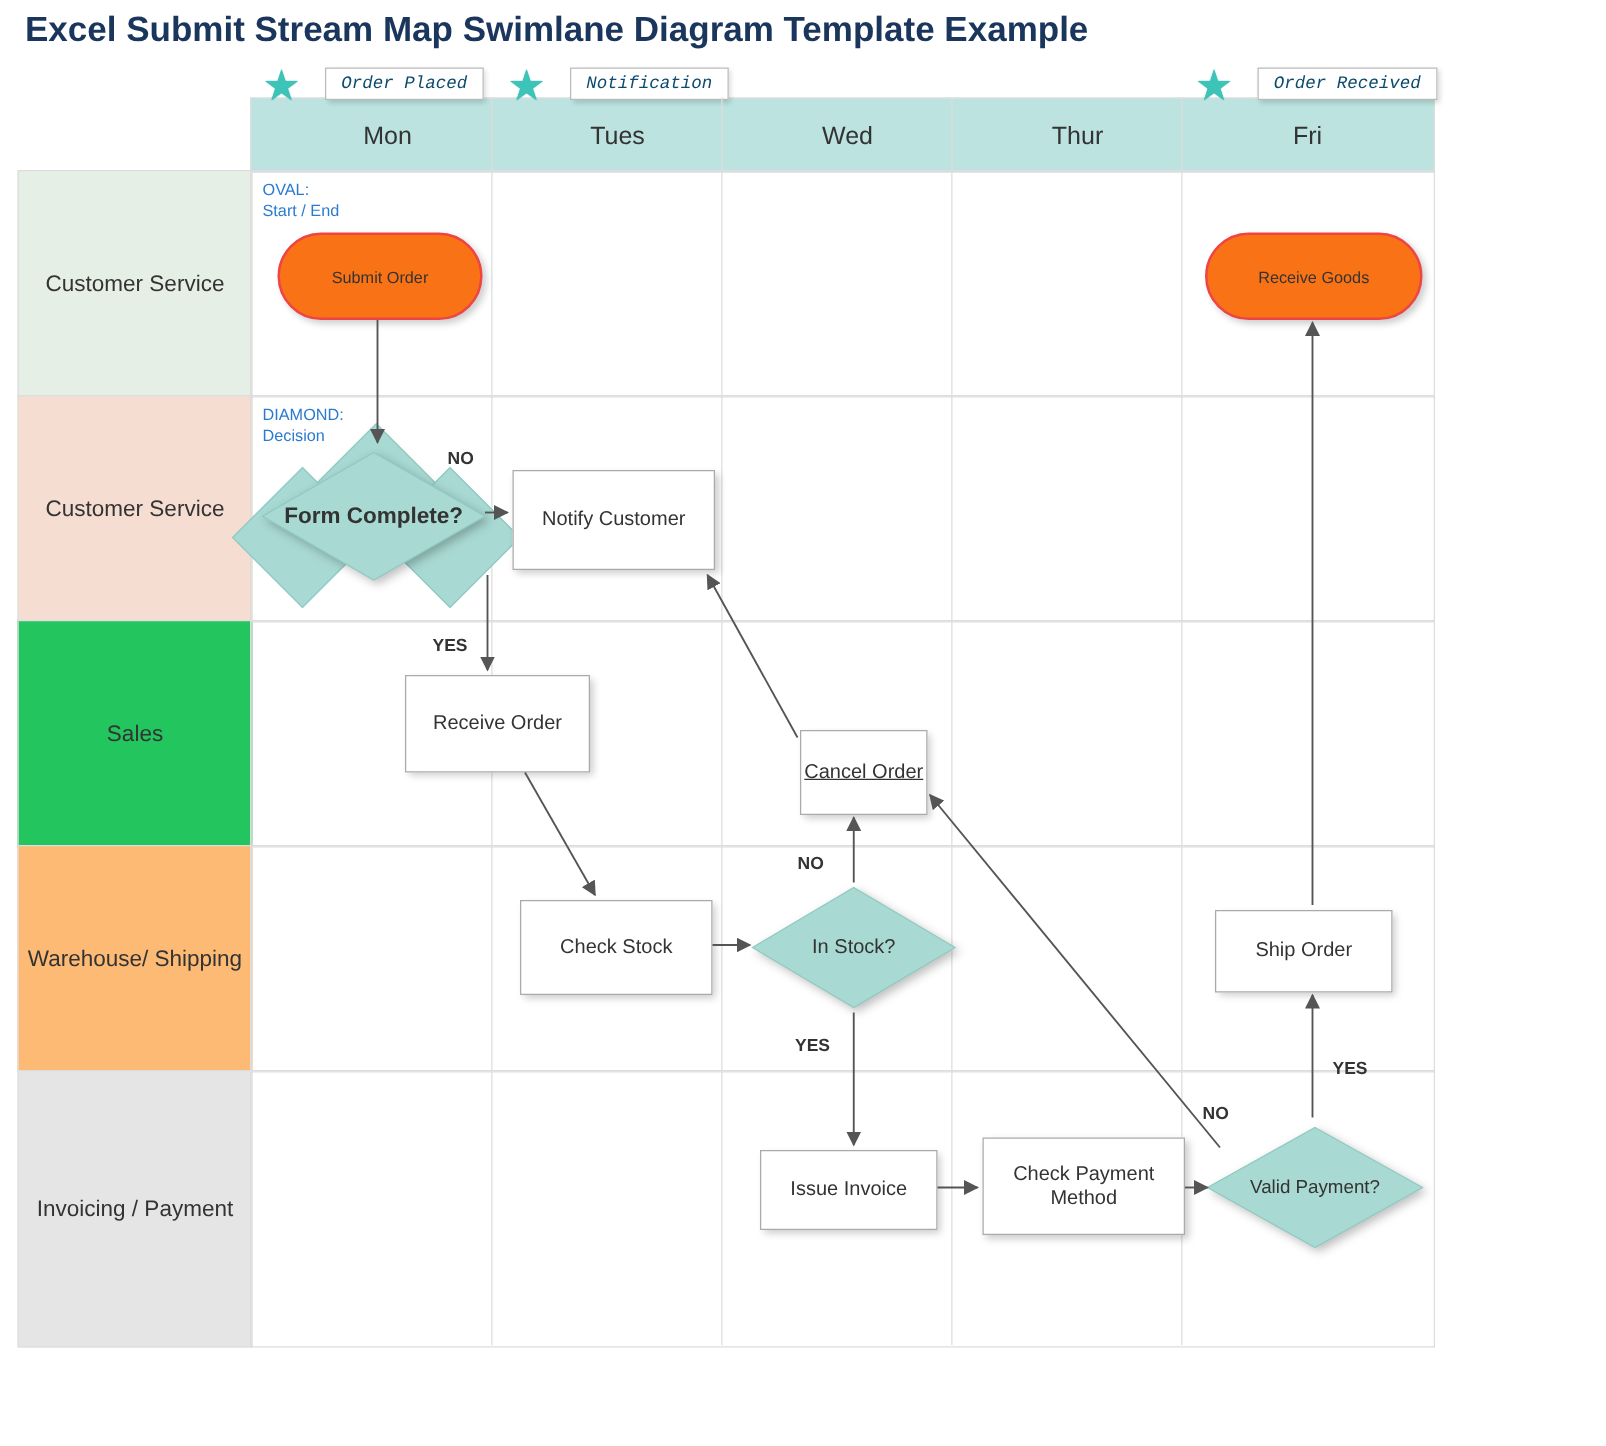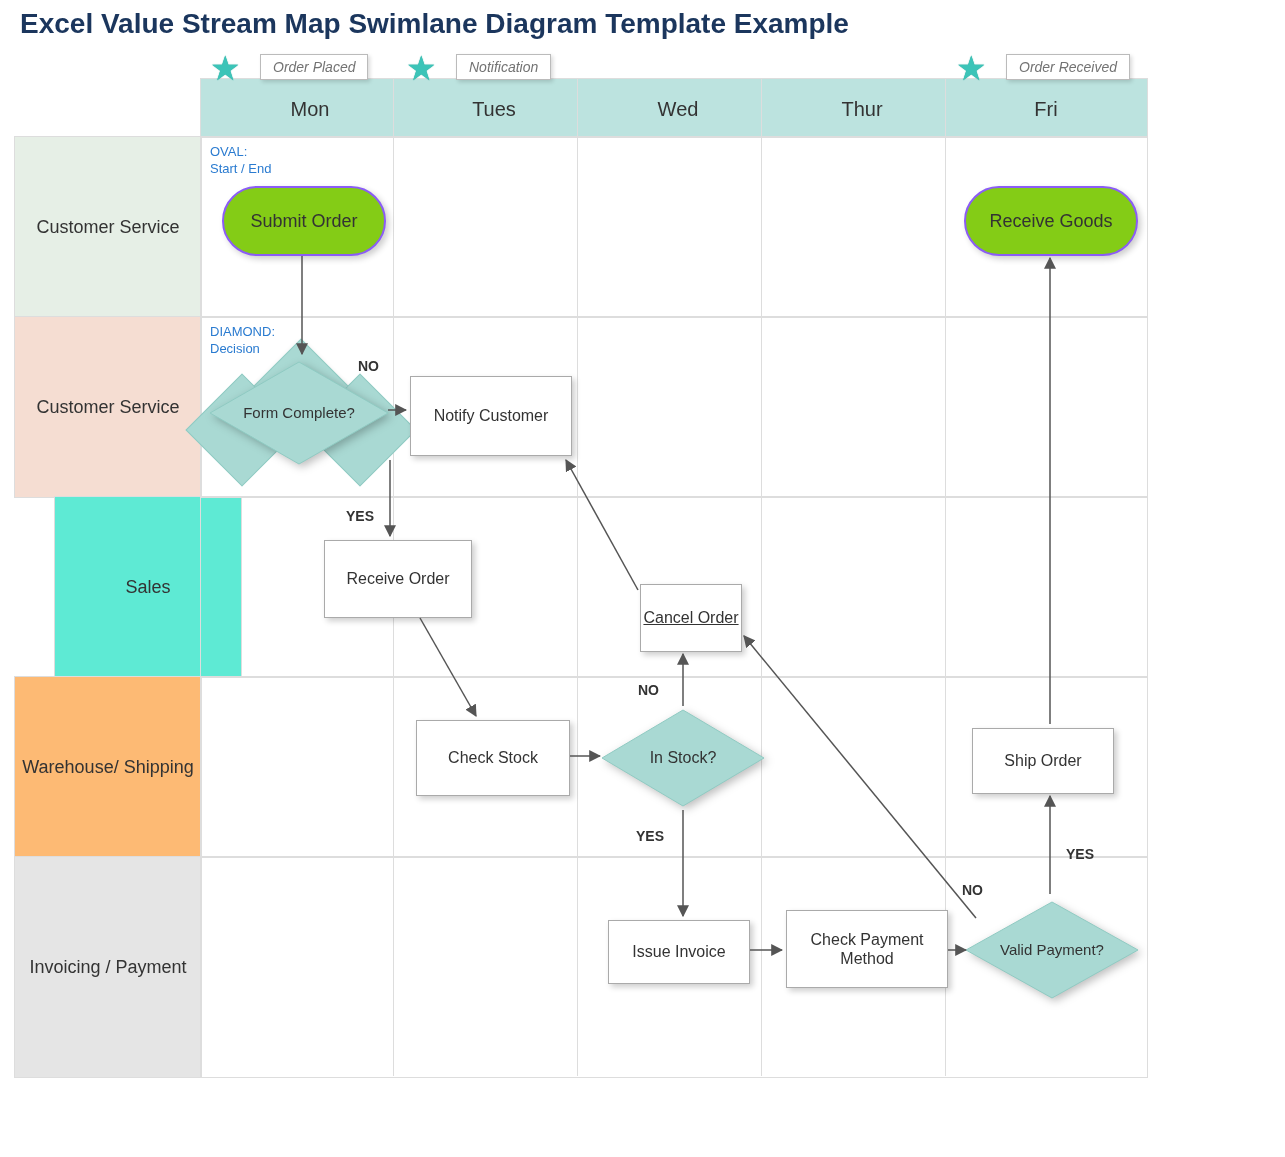--- a/index.html
+++ b/index.html
@@ -2,56 +2,56 @@
 <html><head>
 <meta charset="utf-8">
 <style>
   html,body{margin:0;padding:0;background:#fff;font-family:"Century Gothic","Segoe UI",Arial,sans-serif;color:#333;}
   .page{position:relative;width:1285px;height:1157px;}
   .title{position:absolute;font-weight:700;color:#1b365d;}
   
   .header-band{position:absolute;background:#bce3df;border:1px solid #ddd;}
   .day-label{position:absolute;text-align:center;font-size:20px;color:#333;}
   .day-sep{position:absolute;width:0;border-left:1px solid #ddd;}
-  .star-badge{position:absolute;background:#fff;border:1px solid #bbb;font-style:italic;color:#737373;font-size:14px;padding:4px 12px;box-shadow:2px 2px 4px rgba(0,0,0,.15);}
+  .star-badge{position:absolute;background:#fff;border:1px solid #bbb;font-style:italic;color:#0c4a6e;font-size:14px;padding:4px 12px;box-shadow:2px 2px 4px rgba(0,0,0,.15);font-family:Liberation Mono, monospace;}
   
   .lane-label{position:absolute;display:flex;align-items:center;justify-content:center;font-size:18px;color:#333;text-align:center;border:1px solid #ddd;}
   .lane-body{position:absolute;border:1px solid #ddd;}
   
-  .oval{position:absolute;background:#84cc16;border:2px solid #8b5cf6;border-radius:40px;display:flex;align-items:center;justify-content:center;font-size:18px;box-shadow:3px 3px 6px rgba(0,0,0,.2);}
+  .oval{position:absolute;background:#f97316;border:2px solid #ef4444;border-radius:40px;display:flex;align-items:center;justify-content:center;font-size:13px;box-shadow:3px 3px 6px rgba(0,0,0,.2);}
   .rect{position:absolute;background:#fff;border:1px solid #aaa;display:flex;align-items:center;justify-content:center;font-size:16px;text-align:center;box-shadow:3px 3px 6px rgba(0,0,0,.2);}
   .diamond{position:absolute;background:#a9d9d3;border:1px solid #8fcac2;box-shadow:3px 3px 6px rgba(0,0,0,.2);}
   .ann{position:absolute;color:#2a7bd0;font-size:13px;line-height:1.3;}
   .edge-label{position:absolute;font-weight:700;font-size:14px;}
   .star{position:absolute;font-size:34px;color:#3cc4b8;text-shadow:0 0 1px #1a9b8f;}
 </style>
 </head>
 <body>
 
 <div class="page">
 
-  <div class="title" style="left:20px;top:8px;font-size:28px;">Excel Value Stream Map Swimlane Diagram Template Example</div>
+  <div class="title" style="left:20px;top:8px;font-size:28px;">Excel Submit Stream Map Swimlane Diagram Template Example</div>
 
   <div class="header-band" style="left:200px;top:78px;width:946px;height:58px;"></div>
   <div class="day-label" style="left:260px;top:98px;width:100px;">Mon</div>
   <div class="day-label" style="left:444px;top:98px;width:100px;">Tues</div>
   <div class="day-label" style="left:628px;top:98px;width:100px;">Wed</div>
   <div class="day-label" style="left:812px;top:98px;width:100px;">Thur</div>
   <div class="day-label" style="left:996px;top:98px;width:100px;">Fri</div>
 
   <span class="star" style="left:210px;top:48px;">★</span>
   <div class="star-badge" style="left:260px;top:54px;">Order Placed</div>
   <span class="star" style="left:406px;top:48px;">★</span>
   <div class="star-badge" style="left:456px;top:54px;">Notification</div>
   <span class="star" style="left:956px;top:48px;">★</span>
   <div class="star-badge" style="left:1006px;top:54px;">Order Received</div>
 
   <div class="lane-label" style="left:14px;top:136px;width:186px;height:180px;background:#e6efe6;">Customer Service</div>
   <div class="lane-label" style="left:14px;top:316px;width:186px;height:180px;background:#f5ddd2;">Customer Service</div>
-  <div class="lane-label" style="left:14px;top:496px;width:186px;height:180px;background:#5eead4;margin-left:40px;">Sales</div>
+  <div class="lane-label" style="left:14px;top:496px;width:186px;height:180px;background:#22c55e;">Sales</div>
   <div class="lane-label" style="left:14px;top:676px;width:186px;height:180px;background:#fdba74;white-space:pre-line;">Warehouse/ Shipping</div>
   <div class="lane-label" style="left:14px;top:856px;width:186px;height:220px;background:#e5e5e5;white-space:pre-line;">Invoicing / Payment</div>
 
   <div class="lane-body" style="left:200px;top:136px;width:946px;height:180px;"></div>
   <div class="lane-body" style="left:200px;top:316px;width:946px;height:180px;"></div>
   <div class="lane-body" style="left:200px;top:496px;width:946px;height:180px;"></div>
   <div class="lane-body" style="left:200px;top:676px;width:946px;height:180px;"></div>
   <div class="lane-body" style="left:200px;top:856px;width:946px;height:220px;"></div>
 
   <div class="day-sep" style="left:393px;top:78px;height:998px;"></div>
@@ -70,21 +70,21 @@
   <div class="diamond" style="left:246px;top:370px;width:110px;height:78px;background:transparent;border:none;box-shadow:none;">
     <div style="position:absolute;left:15px;top:-15px;width:78px;height:78px;transform:rotate(45deg);background:#a9d9d3;border:1px solid #8fcac2;box-shadow:3px 3px 6px rgba(0,0,0,.2);"></div>
     <div style="position:absolute;left:-44px;top:20px;width:78px;height:78px;transform:rotate(45deg);background:#a9d9d3;border:1px solid #8fcac2;"></div>
     <div style="position:absolute;left:74px;top:20px;width:78px;height:78px;transform:rotate(45deg);background:#a9d9d3;border:1px solid #8fcac2;"></div>
   </div>
 
   <div style="position:absolute;left:206px;top:358px;width:186px;height:110px;">
     <svg width="186" height="110" style="filter:drop-shadow(3px 3px 4px rgba(0,0,0,.25));">
         <polygon points="93,4 182,55 93,106 4,55" fill="#a9d9d3" stroke="#8fcac2"></polygon>
       </svg>
-    <div style="position:absolute;inset:0;display:flex;align-items:center;justify-content:center;text-align:center;font-size:15px;line-height:1.3;">Form Complete?</div>
+    <div style="position:absolute;inset:0;display:flex;align-items:center;justify-content:center;text-align:center;font-size:18px;line-height:1.3;font-weight:bold;">Form Complete?</div>
   </div>
 
   <div class="rect" style="left:410px;top:376px;width:160px;height:78px;">Notify Customer</div>
   <div class="rect" style="left:324px;top:540px;width:146px;height:76px;">Receive Order</div>
   <div class="rect" style="left:416px;top:720px;width:152px;height:74px;">Check Stock</div>
 
   <div style="position:absolute;left:598px;top:706px;width:170px;height:104px;">
     <svg width="170" height="104" style="filter:drop-shadow(3px 3px 4px rgba(0,0,0,.25));">
         <polygon points="85,4 166,52 85,100 4,52" fill="#a9d9d3" stroke="#8fcac2"></polygon>
       </svg>

